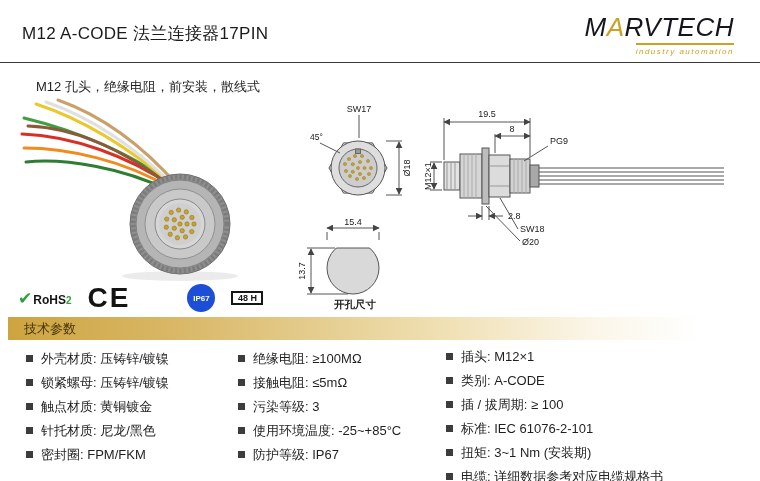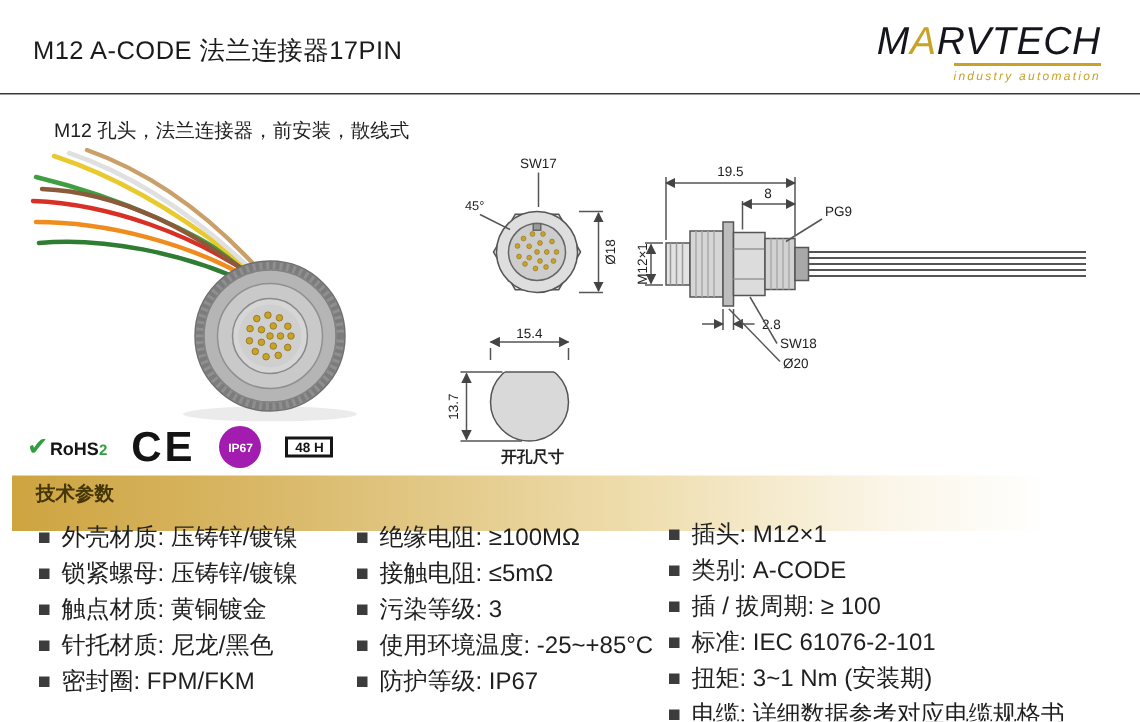--- a/index.html
+++ b/index.html
@@ -14,50 +14,50 @@
   .divider{position:absolute;left:0;top:62px;width:760px;height:1px;background:#3a3a3a;}
   .subtitle{position:absolute;left:36px;top:78px;font-size:13px;color:#1f1f1f;}
   .abs{position:absolute;}
   
   .certs{position:absolute;left:18px;top:282px;display:flex;align-items:center;gap:16px;height:32px;}
   .cert-rohs{display:flex;align-items:baseline;}
   .check{color:#2f9e3f;font-size:17px;font-weight:bold;margin-right:1px;}
   .rohs-name{font-size:12px;font-weight:bold;color:#141414;}
   .rohs-sub{font-size:10px;font-weight:bold;color:#2f9e3f;}
   .cert-ce{font-size:28px;font-weight:bold;color:#141414;letter-spacing:2px;}
-  .cert-ip{width:28px;height:28px;border-radius:50%;background:#a21caf;color:#fff;
-           font-size:8px;font-weight:bold;display:flex;align-items:center;justify-content:center;}
+  .cert-ip{width:28px;height:28px;border-radius:50%;background:#1d4ed8;color:#fff;
+           font-size:8px;font-weight:bold;display:flex;align-items:center;justify-content:center;margin-left:41px;}
   .cert-salt{width:32px;height:14px;border:2px solid #161616;display:flex;align-items:center;
              justify-content:center;font-size:9px;font-weight:bold;color:#141414;box-sizing:border-box;}
   
-  .banner{position:absolute;left:8px;top:317px;width:692px;height:37px;line-height:23px;
-          padding-left:16px;font-size:13px;font-weight:bold;color:#443607;box-sizing:border-box;
+  .banner{position:absolute;left:8px;top:317px;width:692px;height:23px;line-height:23px;
+          padding-left:16px;font-size:13px;font-weight:normal;color:#443607;box-sizing:border-box;
           background:linear-gradient(90deg,#cea440 0%,#d9b868 25%,#eeddad 60%,#fbf6e9 85%,#ffffff 100%);}
   
   .spec-col{position:absolute;top:352px;}
   .spec-col.c1{left:26px;width:205px;}
   .spec-col.c2{left:238px;width:200px;}
   .spec-col.c3{left:446px;width:300px;top:350px;}
   .spec-row{display:flex;align-items:flex-start;margin-bottom:11px;}
   .bullet{width:7px;height:7px;background:#3c3c3c;margin:3px 8px 0 0;flex:none;}
-  .spec-text{font-size:16px;color:#1f1f1f;line-height:13px;}
+  .spec-text{font-size:13px;color:#1f1f1f;line-height:13px;}
   svg text{font-family:"Liberation Sans","DejaVu Sans",sans-serif;fill:#222;}
 </style>
 </head>
 <body>
 
 <div class="page">
 
   <div class="page-title">M12 A-CODE 法兰连接器17PIN</div>
   <div class="logo">
     <div class="logo-text"><span>M</span><span class="accent">A</span><span>RVTECH</span></div>
     <div class="logo-tag">industry automation</div>
   </div>
   <div class="divider"></div>
-  <div class="subtitle">M12 孔头，法兰连接器，前安装，散线式</div>
+  <div class="subtitle">M12 孔头，绝缘电阻，前安装，散线式</div>
 
   <svg class="abs" style="left:18px;top:96px;" width="260" height="185" viewBox="0 0 260 185">
     <ellipse cx="162" cy="180" rx="58" ry="5" fill="rgba(0,0,0,0.08)"></ellipse>
     <g fill="none" stroke-width="3" stroke-linecap="round">
       <path d="M158 92 C120 60, 60 35, 6 22" stroke="#3f9e3f"></path>
       <path d="M156 90 C115 55, 70 25, 18 8" stroke="#e8c92e"></path>
       <path d="M154 90 C110 60, 55 40, 4 38" stroke="#d93025"></path>
       <path d="M152 92 C108 65, 50 52, 6 52" stroke="#f08c1e"></path>
       <path d="M150 94 C105 72, 48 62, 8 66" stroke="#2e7d32"></path>
       <path d="M160 90 C125 50, 85 20, 40 4" stroke="#caa06a"></path>

